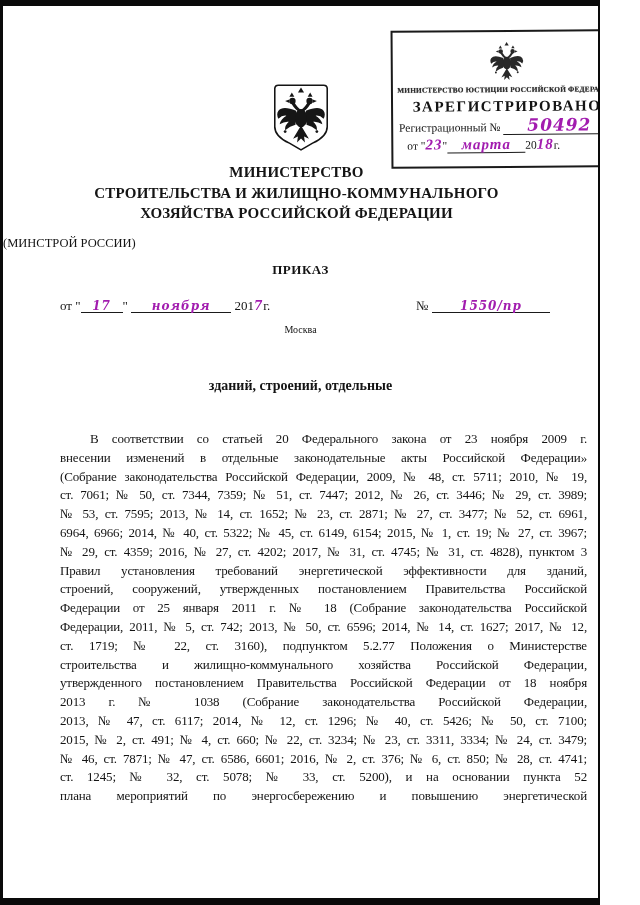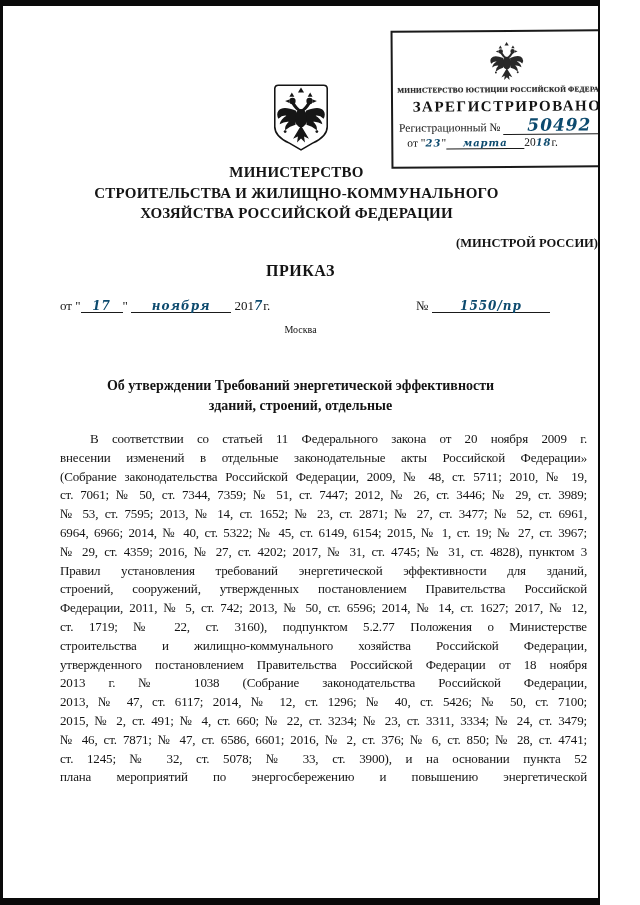--- a/index.html
+++ b/index.html
@@ -22,34 +22,34 @@
     text-shadow:0 0 0.7px #555; white-space:nowrap; font-weight:bold;
   }
   .stamp-registered {
     margin-top:4px; font-size:15px; font-weight:bold; letter-spacing:1.5px; white-space:nowrap;
   }
   .stamp-regline { margin-top:2px; font-size:11.5px; white-space:nowrap; display:flex; align-items:baseline; }
   .stamp-dateline { margin-top:1px; font-size:11.5px; white-space:nowrap; display:flex; align-items:baseline; align-self:flex-start; margin-left:14px; }
   
   .hw {
     font-family:"DejaVu Serif", serif; font-style:italic; font-weight:bold;
-    color:#0c4a6e; letter-spacing:1px;
+    color:#a21caf; letter-spacing:1px;
   }
   .blank { border-bottom:1.2px solid #1a1a1a; display:inline-block; text-align:center; line-height:1; }
   .stamp-regline .hw { font-size:17px; }
-  .stamp-dateline .hw { font-size:10px; }
+  .stamp-dateline .hw { font-size:15px;font-family:Liberation Serif, serif; }
   
   .emblem { position:absolute; top:77px; left:50%; transform:translateX(-50%); }
   
   .ministry {
     position:absolute; top:156px; left:0; right:8px; text-align:center;
     font-weight:bold; font-size:15px; line-height:20.5px; letter-spacing:0.2px;
   }
-  .shortname { position:absolute; top:230px; left:0; right:0; text-align:right; font-weight:bold; font-size:12.5px; }
-  .doctype   { position:absolute; top:256px; left:0; right:0; text-align:center; font-weight:bold; font-size:16px; letter-spacing:0.5px; }
+  .shortname { position:absolute; top:230px; left:0; right:0; text-align:left; font-weight:normal; font-size:12.5px; }
+  .doctype   { position:absolute; top:256px; left:0; right:0; text-align:center; font-weight:bold; font-size:13px; letter-spacing:0.5px; }
   
   .dateline { position:absolute; top:284px; left:57px; right:48px; height:28px; font-size:13px; }
   .date-left  { position:absolute; left:0; bottom:4px; display:flex; align-items:baseline; }
   .date-right { position:absolute; right:0; bottom:4px; display:flex; align-items:baseline; }
   .date-left .hw, .date-right .hw { font-size:12px; }
   .blank-day   { width:42px; }
   .blank-month { width:100px; }
   .blank-number{ width:118px; font-size:18px; }
   .city { position:absolute; top:318px; left:0; right:0; text-align:center; font-size:10px; }
   
@@ -136,39 +136,39 @@
     </div>
     <div class="date-right">
       <span>№</span>&nbsp;
       <span class="hw blank blank-number">1550/пр</span>
     </div>
   </div>
 
   <div class="city">Москва</div>
 
   <div class="heading">
-    <div>Об утверждении Требований энергетической эффективности</div>
     <div>зданий, строений, отдельные</div>
   </div>
 
   <div class="bodytext">
-    <div class="bline indent">В соответствии со статьей 11 Федерального закона от 20 ноября 2009 г.</div>
+    <div class="bline indent">В соответствии со статьей 20 Федерального закона от 23 ноября 2009 г.</div>
     <div class="bline">внесении изменений в отдельные законодательные акты Российской Федерации»</div>
     <div class="bline">(Собрание законодательства Российской Федерации, 2009, № 48, ст. 5711; 2010, № 19,</div>
     <div class="bline">ст. 7061; № 50, ст. 7344, 7359; № 51, ст. 7447; 2012, № 26, ст. 3446; № 29, ст. 3989;</div>
     <div class="bline">№ 53, ст. 7595; 2013, № 14, ст. 1652; № 23, ст. 2871; № 27, ст. 3477; № 52, ст. 6961,</div>
     <div class="bline">6964, 6966; 2014, № 40, ст. 5322; № 45, ст. 6149, 6154; 2015, № 1, ст. 19; № 27, ст. 3967;</div>
     <div class="bline">№ 29, ст. 4359; 2016, № 27, ст. 4202; 2017, № 31, ст. 4745; № 31, ст. 4828), пунктом 3</div>
     <div class="bline">Правил установления требований энергетической эффективности для зданий,</div>
     <div class="bline">строений, сооружений, утвержденных постановлением Правительства Российской</div>
+    <div class="bline">Федерации от 25 января 2011 г. № 18 (Собрание законодательства Российской</div>
     <div class="bline">Федерации, 2011, № 5, ст. 742; 2013, № 50, ст. 6596; 2014, № 14, ст. 1627; 2017, № 12,</div>
     <div class="bline">ст. 1719; № 22, ст. 3160), подпунктом 5.2.77 Положения о Министерстве</div>
     <div class="bline">строительства и жилищно-коммунального хозяйства Российской Федерации,</div>
     <div class="bline">утвержденного постановлением Правительства Российской Федерации от 18 ноября</div>
     <div class="bline">2013 г. № 1038 (Собрание законодательства Российской Федерации,</div>
     <div class="bline">2013, № 47, ст. 6117; 2014, № 12, ст. 1296; № 40, ст. 5426; № 50, ст. 7100;</div>
     <div class="bline">2015, № 2, ст. 491; № 4, ст. 660; № 22, ст. 3234; № 23, ст. 3311, 3334; № 24, ст. 3479;</div>
     <div class="bline">№ 46, ст. 7871; № 47, ст. 6586, 6601; 2016, № 2, ст. 376; № 6, ст. 850; № 28, ст. 4741;</div>
-    <div class="bline">ст. 1245; № 32, ст. 5078; № 33, ст. 3900), и на основании пункта 52</div>
+    <div class="bline">ст. 1245; № 32, ст. 5078; № 33, ст. 5200), и на основании пункта 52</div>
     <div class="bline">плана мероприятий по энергосбережению и повышению энергетической</div>
   </div>
 
 </div>
 
 </body></html>

